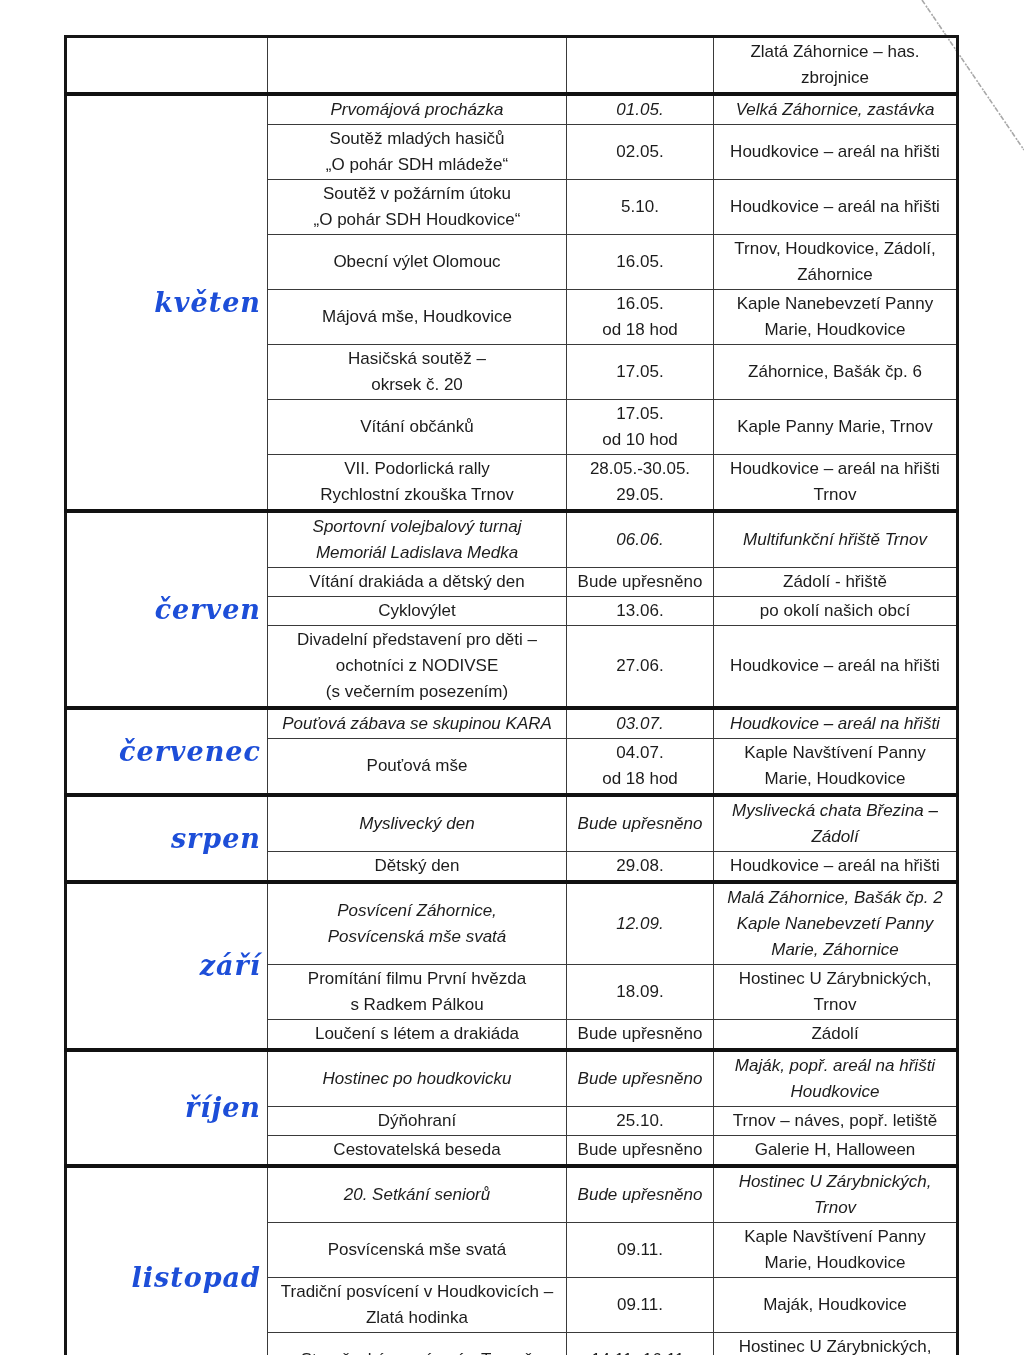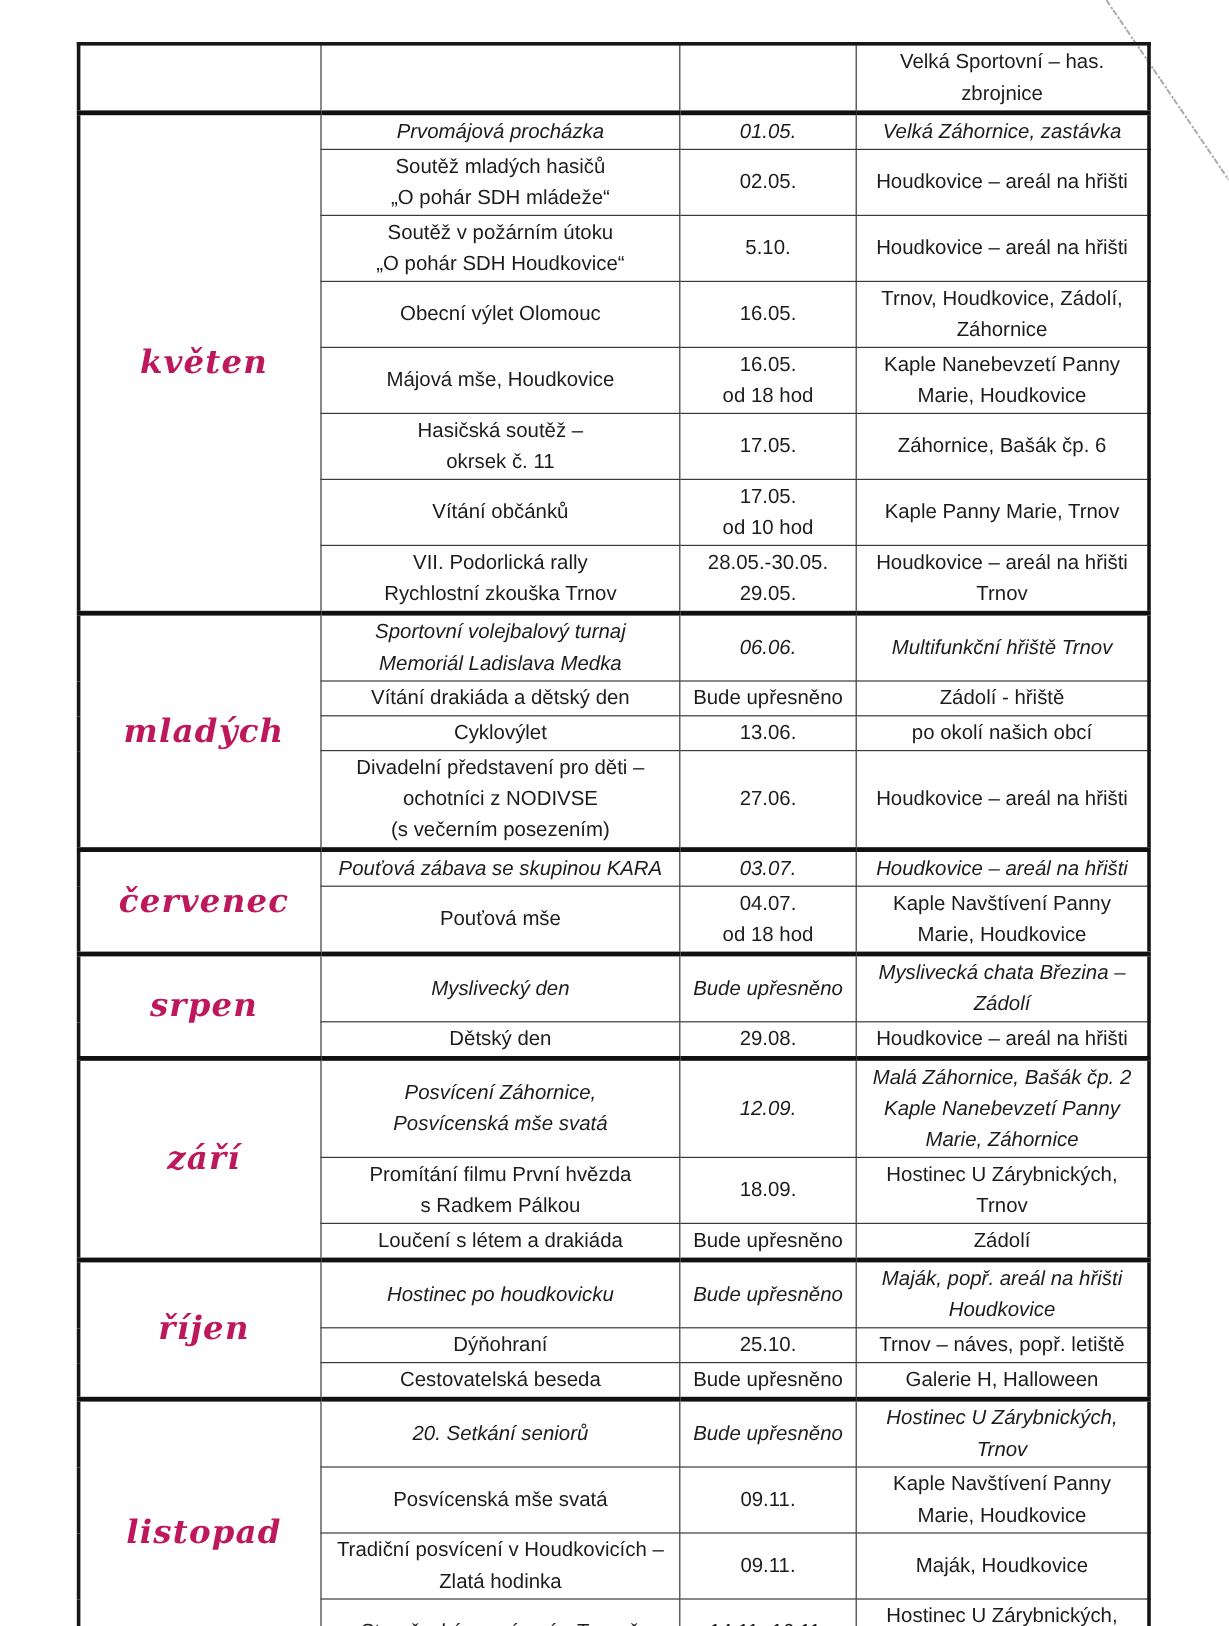--- a/index.html
+++ b/index.html
@@ -44,24 +44,24 @@
   }
   tr.sec > td {
     border-top: 4px solid #111111;
     font-style: italic;
   }
   td.month {
     font-family: "DejaVu Serif", serif;
     font-weight: bold;
     font-size: 27px;
     letter-spacing: 1px;
-    text-align: center;
+    text-align: right;
     padding-left: 12px;
     vertical-align: middle;
-    color: #be185d;
+    color: #1d4ed8;
   }
   .h28 { height: 28px; }
   .h30 { height: 30px; }
   .h52 { height: 52px; }
   .h55 { height: 55px; }
   .h57 { height: 57px; }
   .h80 { height: 80px; }
 </style>
 </head>
 <body>
@@ -76,21 +76,21 @@
     <col style="width:299px">
     <col style="width:147px">
     <col style="width:244px">
   </colgroup>
   <tbody>
 
     <tr class="h57">
       <td class="month"></td>
       <td></td>
       <td></td>
-      <td>Velká Sportovní – has.
+      <td>Zlatá Záhornice – has.
 zbrojnice</td>
     </tr>
 
     <tr class="sec h30">
       <td class="month" rowspan="8">květen</td>
       <td>Prvomájová procházka</td>
       <td>01.05.</td>
       <td>Velká Záhornice, zastávka</td>
     </tr>
     <tr class="h52">
@@ -113,41 +113,41 @@
     </tr>
     <tr class="h52">
       <td>Májová mše, Houdkovice</td>
       <td>16.05.
 od 18 hod</td>
       <td>Kaple Nanebevzetí Panny
 Marie, Houdkovice</td>
     </tr>
     <tr class="h52">
       <td>Hasičská soutěž –
-okrsek č. 11</td>
+okrsek č. 20</td>
       <td>17.05.</td>
       <td>Záhornice, Bašák čp. 6</td>
     </tr>
     <tr class="h52">
       <td>Vítání občánků</td>
       <td>17.05.
 od 10 hod</td>
       <td>Kaple Panny Marie, Trnov</td>
     </tr>
     <tr class="h52">
       <td>VII. Podorlická rally
 Rychlostní zkouška Trnov</td>
       <td>28.05.-30.05.
 29.05.</td>
       <td>Houdkovice – areál na hřišti
 Trnov</td>
     </tr>
 
     <tr class="sec h55">
-      <td class="month" rowspan="4">mladých</td>
+      <td class="month" rowspan="4">červen</td>
       <td>Sportovní volejbalový turnaj
 Memoriál Ladislava Medka</td>
       <td>06.06.</td>
       <td>Multifunkční hřiště Trnov</td>
     </tr>
     <tr class="h28">
       <td>Vítání drakiáda a dětský den</td>
       <td>Bude upřesněno</td>
       <td>Zádolí - hřiště</td>
     </tr>

